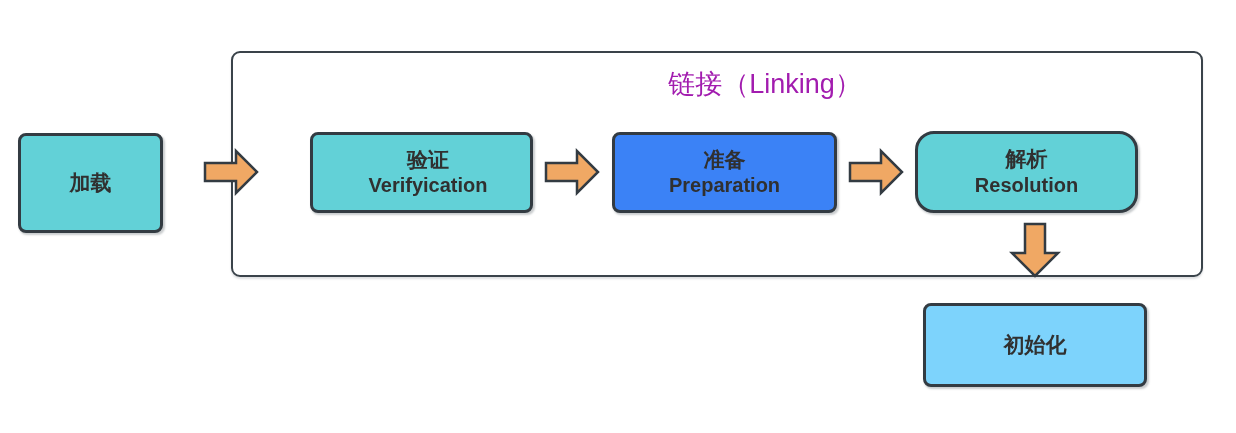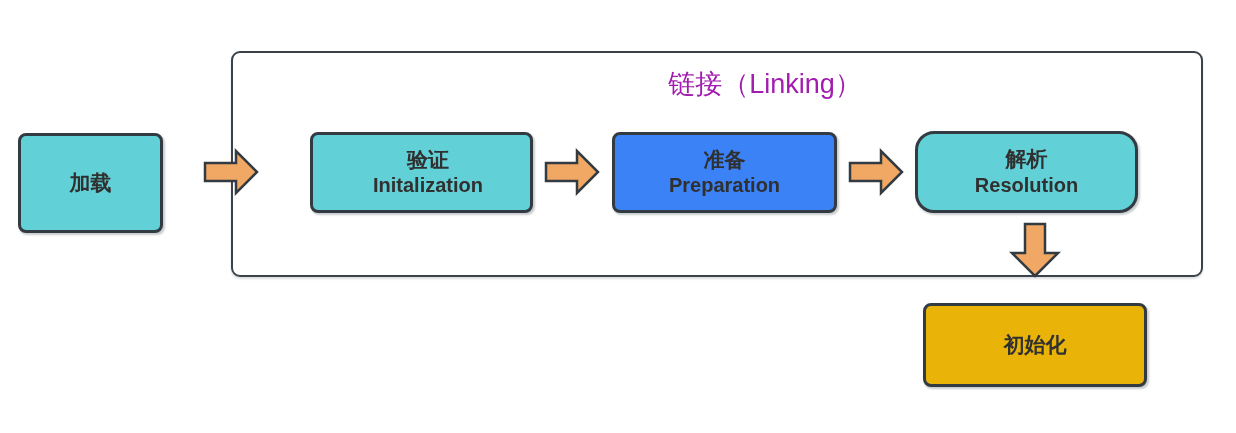--- a/index.html
+++ b/index.html
@@ -66,34 +66,34 @@
 
   <div class="group-box"></div>
   <div class="group-title">链接（Linking）</div>
 
   <div class="node node-load" style="background-color: rgb(98, 209, 215);">
     <div class="zh">加载</div>
   </div>
 
   <div class="node node-verification" style="background-color: rgb(98, 209, 215);">
     <div class="zh">验证</div>
-    <div class="en">Initalization</div>
+    <div class="en">Verifyication</div>
   </div>
 
   <div class="node node-preparation" style="background-color: #3b82f6;">
     <div class="zh">准备</div>
     <div class="en">Preparation</div>
   </div>
 
   <div class="node node-resolution" style="background-color: rgb(98, 209, 215); border-radius: 19px;">
     <div class="zh">解析</div>
     <div class="en">Resolution</div>
   </div>
 
-  <div class="node node-initialization" style="background-color: #eab308;">
+  <div class="node node-initialization" style="background-color: #7dd3fc;">
     <div class="zh">初始化</div>
   </div>
 
   <svg class="arrow arrow-1" width="58" height="50" viewBox="0 0 58 50">
     <polygon points="3,16 34,16 34,4 55,25 34,46 34,34 3,34" fill="#f0a864"></polygon>
   </svg>
 
   <svg class="arrow arrow-2" width="58" height="50" viewBox="0 0 58 50">
     <polygon points="3,16 34,16 34,4 55,25 34,46 34,34 3,34" fill="#f0a864"></polygon>
   </svg>

